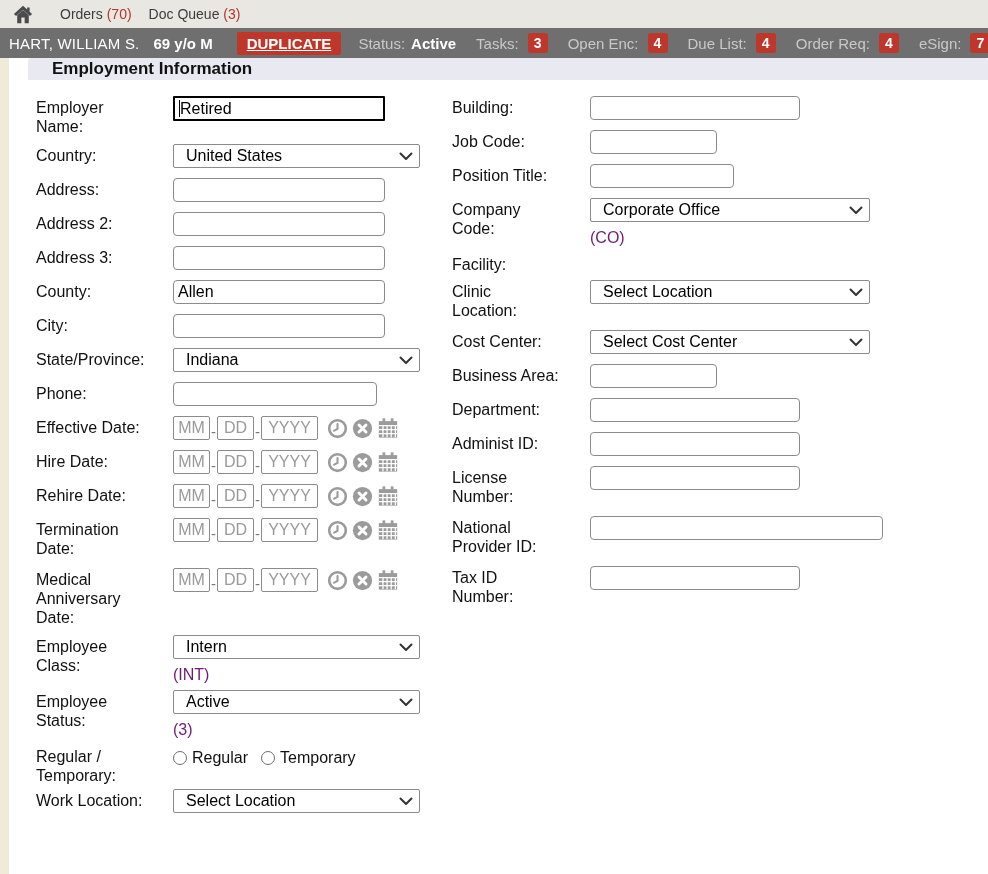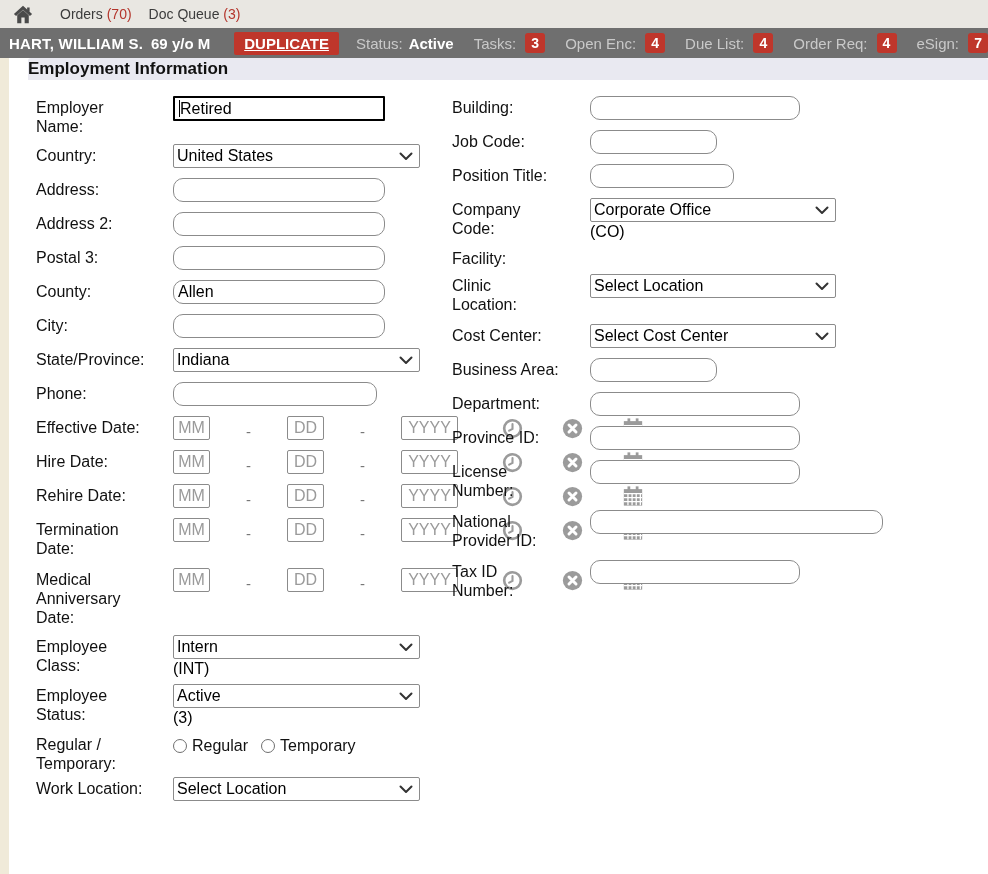--- a/index.html
+++ b/index.html
@@ -20,21 +20,21 @@
   .home-btn { display:flex; align-items:center; margin-right:27px; cursor:pointer; }
   .nav-link { margin-right:17px; cursor:pointer; white-space:nowrap; }
   .count-red { color:#b4352c; }
 
   
   .pbar {
     height:30px; background:#6f6f6f;
     display:flex; align-items:center;
     padding:0 9px; color:#fff; font-size:15px; white-space:nowrap;
   }
-  .pname { font-weight:bold; margin-right:8px; letter-spacing:.2px; }
+  .pname { font-weight:normal; margin-right:14px; letter-spacing:.2px; }
   .page-sex { font-weight:bold; margin-right:24px; }
   .dup-btn {
     background:#bf362b; color:#fff; font-weight:bold; text-decoration:underline;
     padding:3px 10px; border-radius:2px; margin-right:17px; cursor:pointer; font-size:15px;
   }
   .kv { display:flex; align-items:center; }
   .kv .k { color:#c9c9c9; margin-right:6px; }
   .kv .v { font-weight:bold; color:#fff; }
   .badges { margin-left:auto; display:flex; align-items:center; }
   .badge-group { display:flex; align-items:center; margin-left:20px;justify-content:flex-end; }
@@ -44,78 +44,78 @@
     width:20px; height:20px; border-radius:3px;
     display:flex; align-items:center; justify-content:center; cursor:pointer;
   }
 
   
   .page { display:flex; height:816px; }
   .edge { width:9px; background:#f0ead9; flex-shrink:0; }
   .content { flex:1; background:#fff; }
   .section-strip {
     margin-left:19px; height:22px; background:#e9e9f1; border-radius:3px 3px 0 0;
-    display:flex; align-items:center; padding-left:0;
+    display:flex; align-items:center; padding-left:24px;
     font-size:17px; font-weight:bold; color:#111;
   }
 
   
   .form { display:flex; padding-left:27px; padding-top:16px; }
   .col-left  { width:416px; flex-shrink:0; }
   .col-right { flex:1; }
 
   .row { display:flex; align-items:flex-start; margin-bottom:10px; }
   .row-tight { margin-bottom:8px; }
   .row-code  { margin-bottom:6px; }
   .row-radio { margin-bottom:4px; }
   .flabel {
     width:137px; flex-shrink:0; font-size:16px; color:#111;
     line-height:19px; white-space:pre-line; padding-top:2px;
   }
   .col-right .flabel { width:138px; }
 
   .tinput {
-    height:24px; border:1px solid #8b8b8b; border-radius:10px; background:#fff;
+    height:24px; border:1px solid #8b8b8b; border-radius:4px; background:#fff;
     display:flex; align-items:center; padding:0 4px; font-size:16px; color:#000;
     overflow:hidden; white-space:nowrap; cursor:text;
   }
   .tinput.focused { border:2px solid #000; border-radius:1px; height:25px; }
   .caret { width:1px; height:17px; background:#000; flex-shrink:0; }
 
   .select {
     height:24px; border:1px solid #8b8b8b; border-radius:2px; background:#fff;
     display:flex; align-items:center; justify-content:space-between;
-    padding:0 6px 0 3px; font-size:16px; color:#000; cursor:pointer;
+    padding:0 6px 0 12px; font-size:16px; color:#000; cursor:pointer;
   }
   .sel-text { overflow:hidden; white-space:nowrap; }
   .chev { flex-shrink:0; margin-left:4px; display:block; }
 
-  .code { font-size:16px; color:#000000; margin-top:0; line-height:19px; }
-
-  .date-ctl { display:flex; align-items:center;gap:35px; }
+  .code { font-size:16px; color:#701a75; margin-top:6px; line-height:19px; }
+
+  .date-ctl { display:flex; align-items:center; }
   .dbox {
     height:24px; border:1px solid #8b8b8b; border-radius:2px; background:#fff;
     display:flex; align-items:center; justify-content:center;
     color:#9a9a9a; font-size:16px; cursor:text;
   }
   .w-mm,.w-dd { width:37px; } .w-yyyy { width:57px; }
   .dash { color:#777; margin:6px 1px 0 1px; font-size:15px; }
   .dicon { margin-left:4px; display:flex; cursor:pointer; }
   .dicon.first { margin-left:9px; }
 
   .radio-ctl { display:flex; align-items:center; padding-top:4px; }
   .radio {
     width:14px; height:14px; border:1px solid #6f6f6f; border-radius:50%;
     background:#fff; margin-right:5px; flex-shrink:0; cursor:pointer;
   }
   .rgap { margin-left:13px; }
   .rlabel { font-size:16px; color:#111; }
 
   .w127{width:127px}.w129{width:129px}.w144{width:144px}.w204{width:204px}
-  .w210{width:210px}.w212{width:212px}.w246{width:246px}.w247{width:247px}.w293{width:293px}
+  .w210{width:210px}.w212{width:212px}.w246{width:280px}.w247{width:247px}.w293{width:293px}
 </style>
 </head>
 <body>
 
 <div class="topbar">
   <span class="home-btn">
     <svg width="20" height="19" viewBox="0 0 24 23">
       <path d="M12 1 L23 11 L20.4 13.3 L12 5.6 L3.6 13.3 L1 11 Z" fill="#4a4a4a"></path>
       <path d="M5 12.5 L12 6.2 L19 12.5 L19 22 L14 22 L14 15 L10 15 L10 22 L5 22 Z" fill="#4a4a4a"></path>
       <rect x="17" y="3" width="3" height="5" fill="#4a4a4a"></rect>
@@ -203,21 +203,21 @@
         </div>
 
         <div class="row">
           <label class="flabel">Address 2:</label>
           <div class="tinput w212">
               <span></span>
             </div>
         </div>
 
         <div class="row">
-          <label class="flabel">Postal 3:</label>
+          <label class="flabel">Address 3:</label>
           <div class="tinput w212">
               <span></span>
             </div>
         </div>
 
         <div class="row">
           <label class="flabel">County:</label>
           <div class="tinput w212">
               <span>Allen</span>
             </div>
@@ -527,21 +527,21 @@
         </div>
 
         <div class="row">
           <label class="flabel">Department:</label>
           <div class="tinput w210">
               <span></span>
             </div>
         </div>
 
         <div class="row">
-          <label class="flabel">Province ID:</label>
+          <label class="flabel">Administ ID:</label>
           <div class="tinput w210">
               <span></span>
             </div>
         </div>
 
         <div class="row">
           <label class="flabel">License
 Number:</label>
           <div class="tinput w210">
               <span></span>

